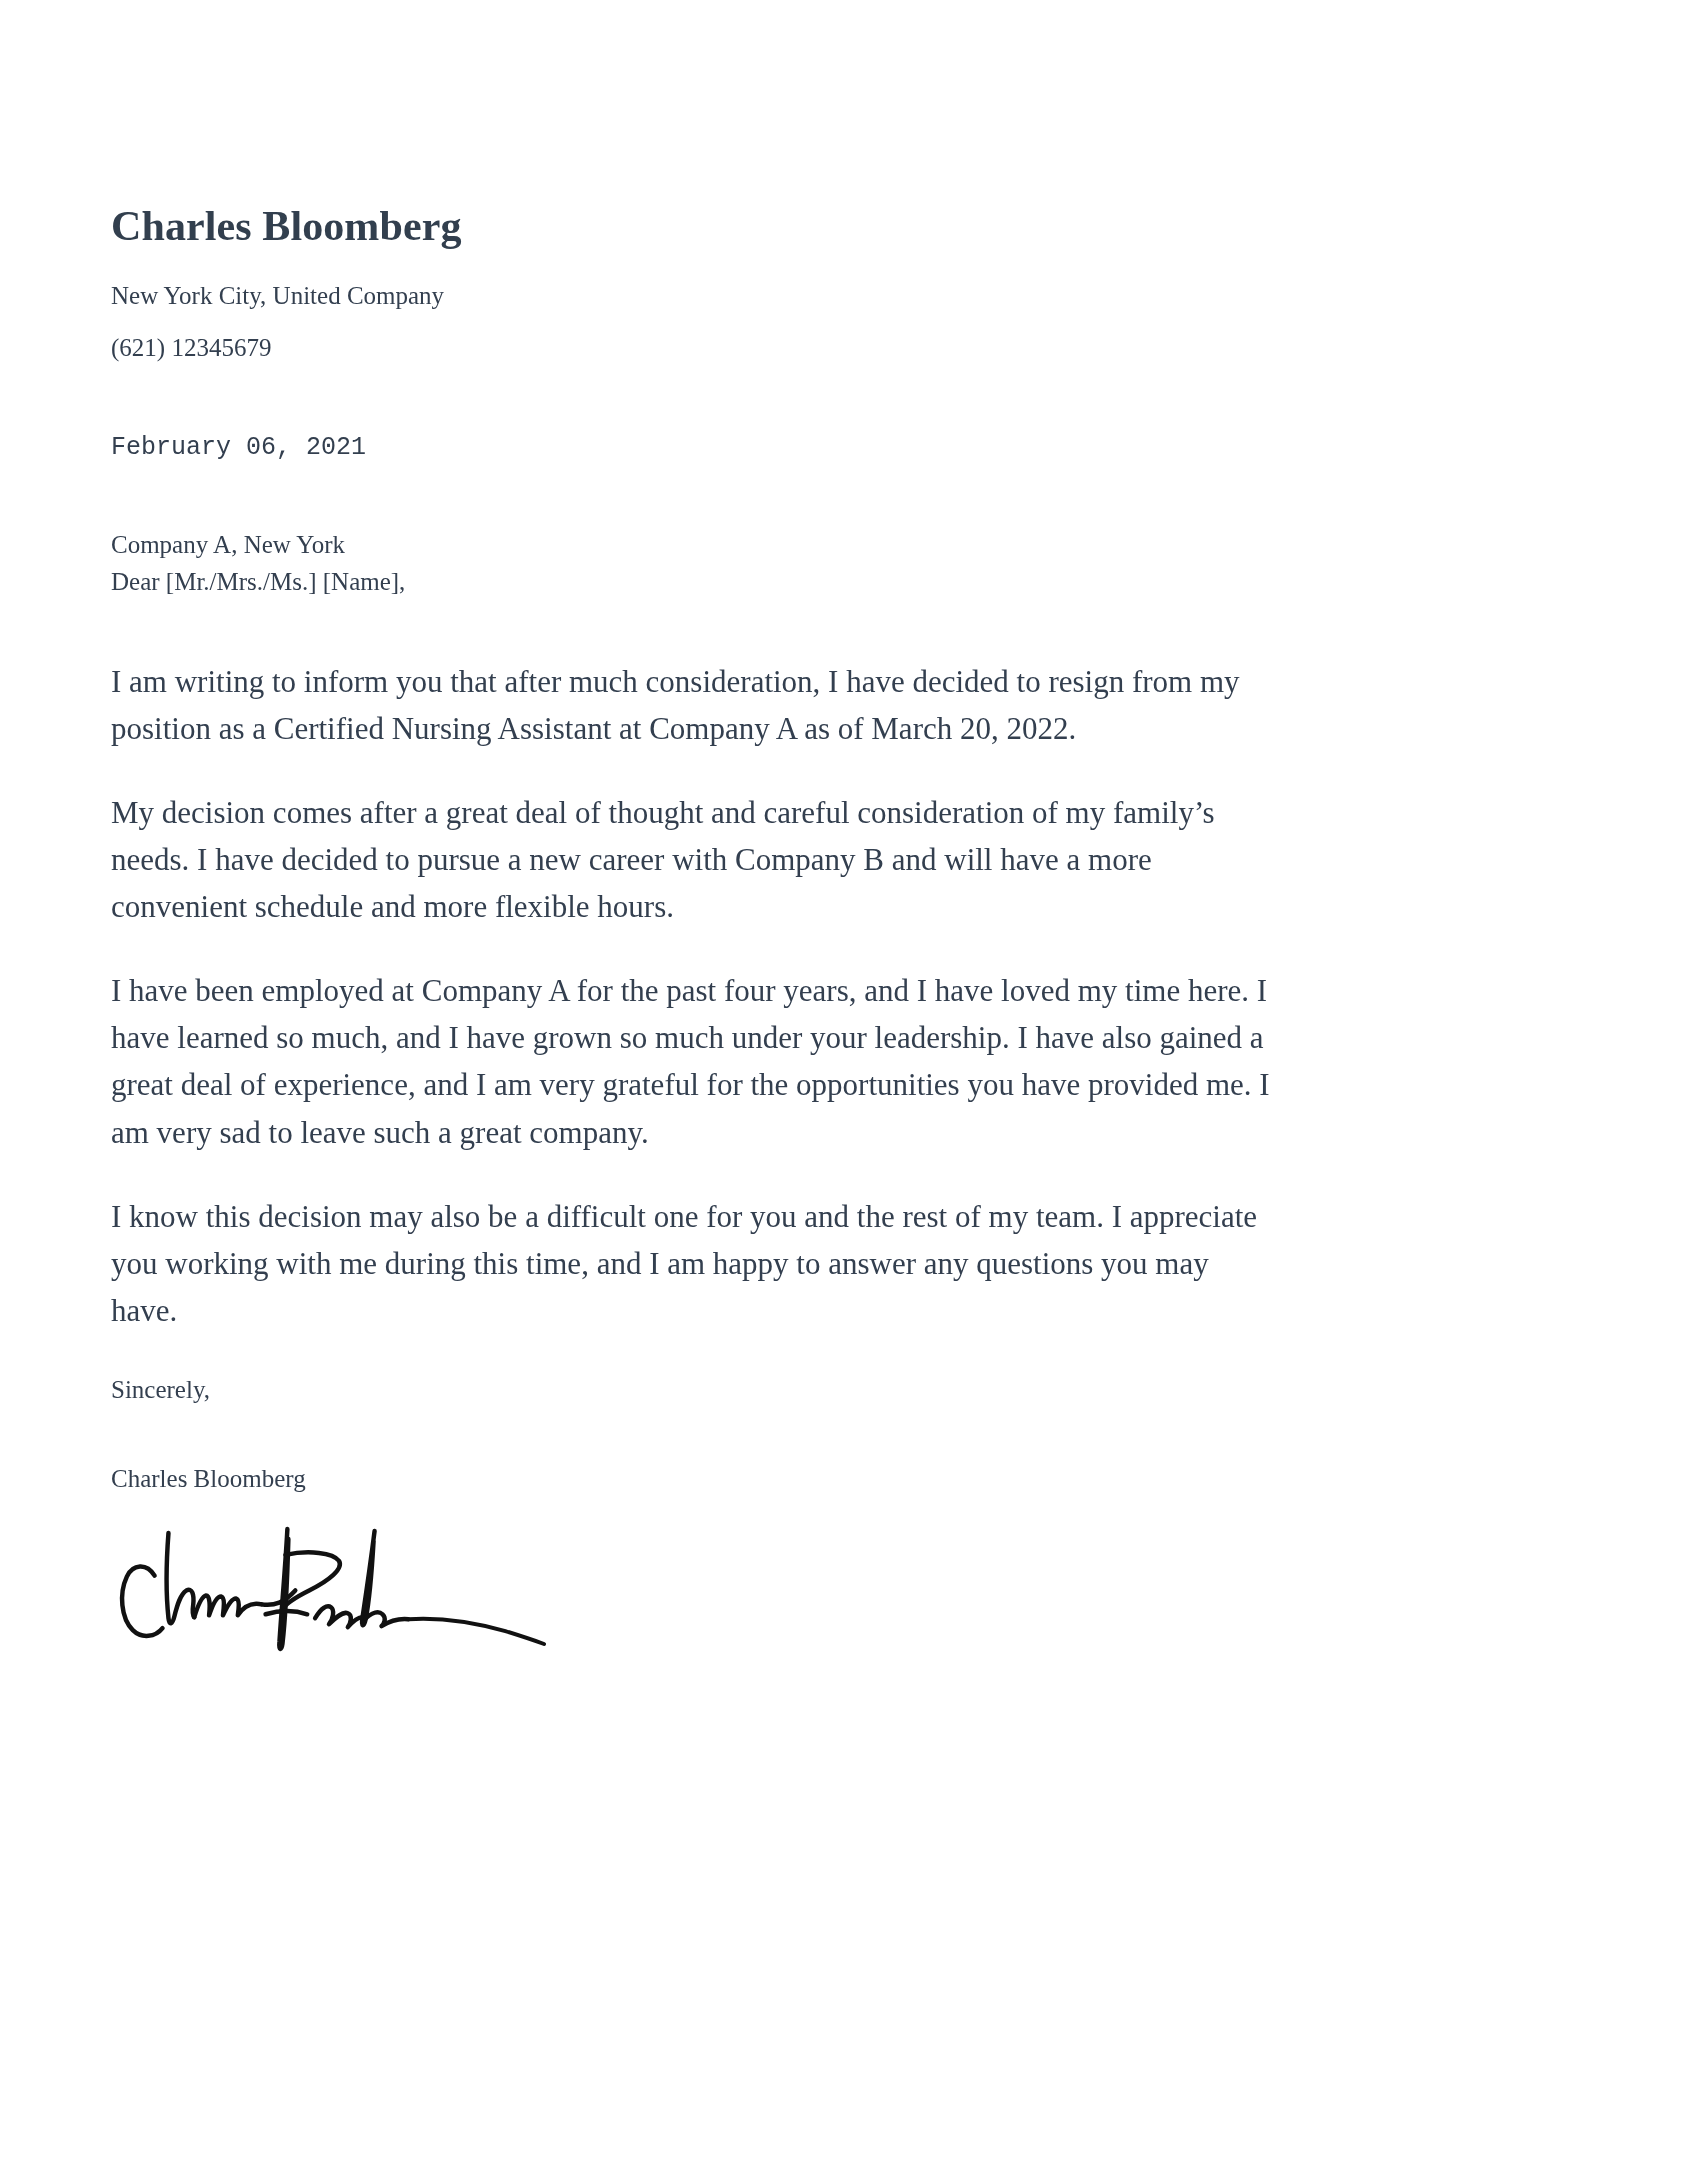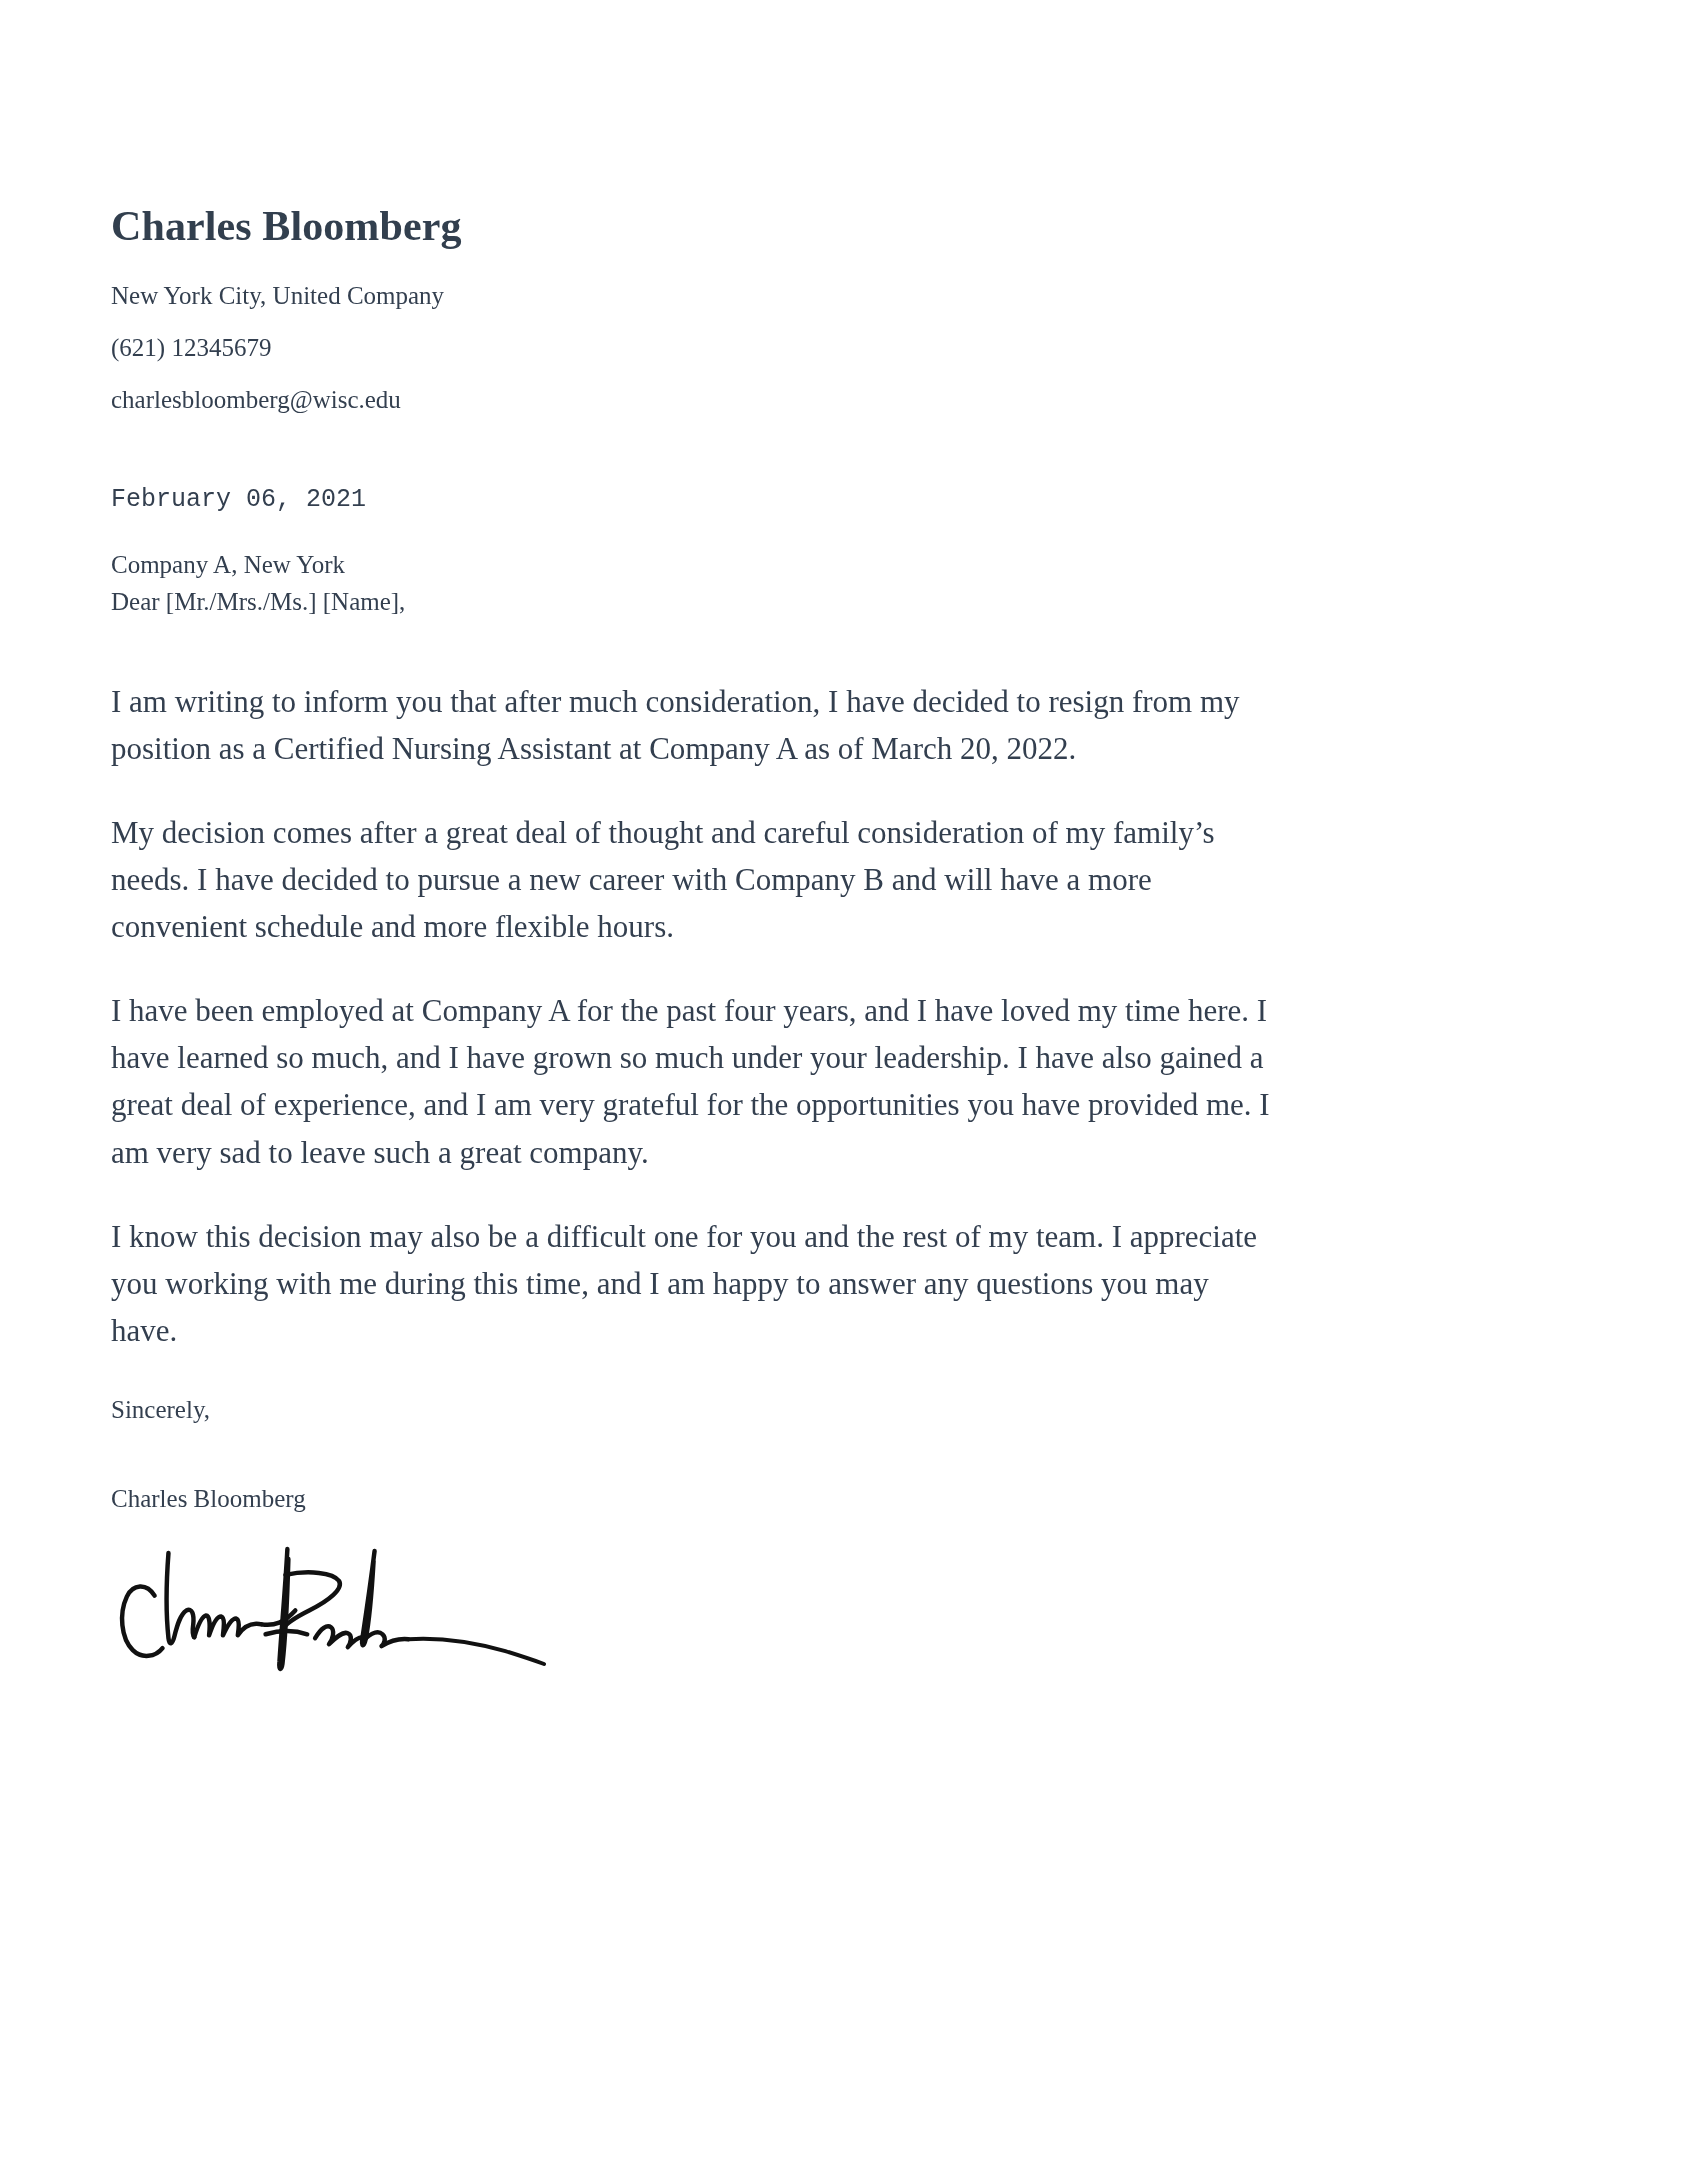--- a/index.html
+++ b/index.html
@@ -47,21 +47,21 @@
   }
 
   
   .meta-line {
     font-size: 25px;
     line-height: 1.5;
     margin: 0;
     color: #333f4f;
   }
   .date-line { margin-top: 62px; font-family: Liberation Mono, monospace; }
-  .recipient-line { margin-top: 27px; }
+  .recipient-line { margin-top: 59px; }
   .salutation-line { }
 
   
   .body-copy {
     margin-top: 57px;
     max-width: 1424px;
   }
   .body-paragraph {
     font-size: 31px;
     line-height: 1.52;
@@ -97,21 +97,20 @@
 </style>
 </head>
 <body>
 
 <div class="page">
 
   <header class="letterhead">
     <h1 class="sender-name">Charles Bloomberg</h1>
     <p class="contact-line">New York City, United Company</p>
     <p class="contact-line">(621) 12345679</p>
-    <p class="contact-line">charlesbloomberg@wisc.edu</p>
   </header>
 
   <p class="meta-line date-line">February 06, 2021</p>
 
   <p class="meta-line recipient-line">Company A, New York</p>
 
   <p class="meta-line salutation-line">Dear [Mr./Mrs./Ms.] [Name],</p>
 
   <section class="body-copy">
     <p class="body-paragraph">I am writing to inform you that after much consideration, I have decided to resign from my position as a Certified Nursing Assistant at Company A as of March 20, 2022.</p>

